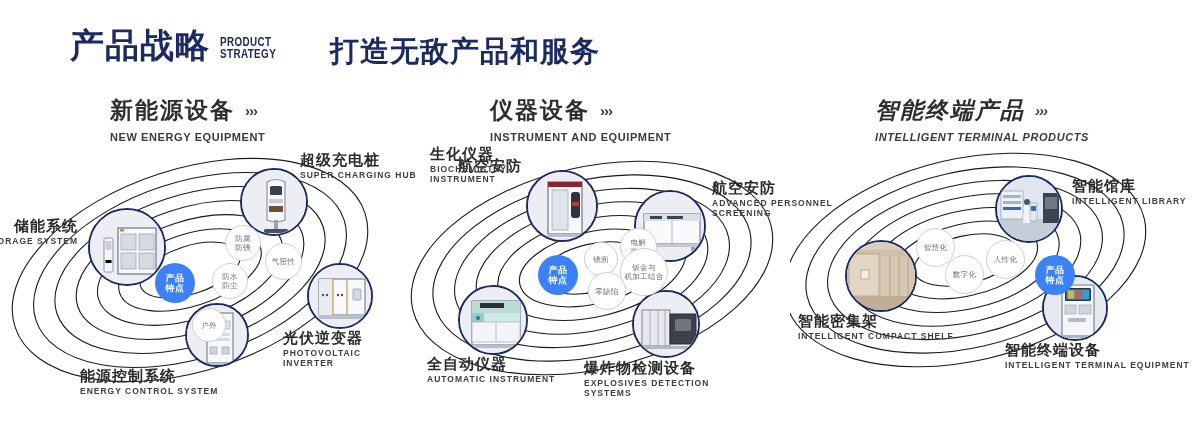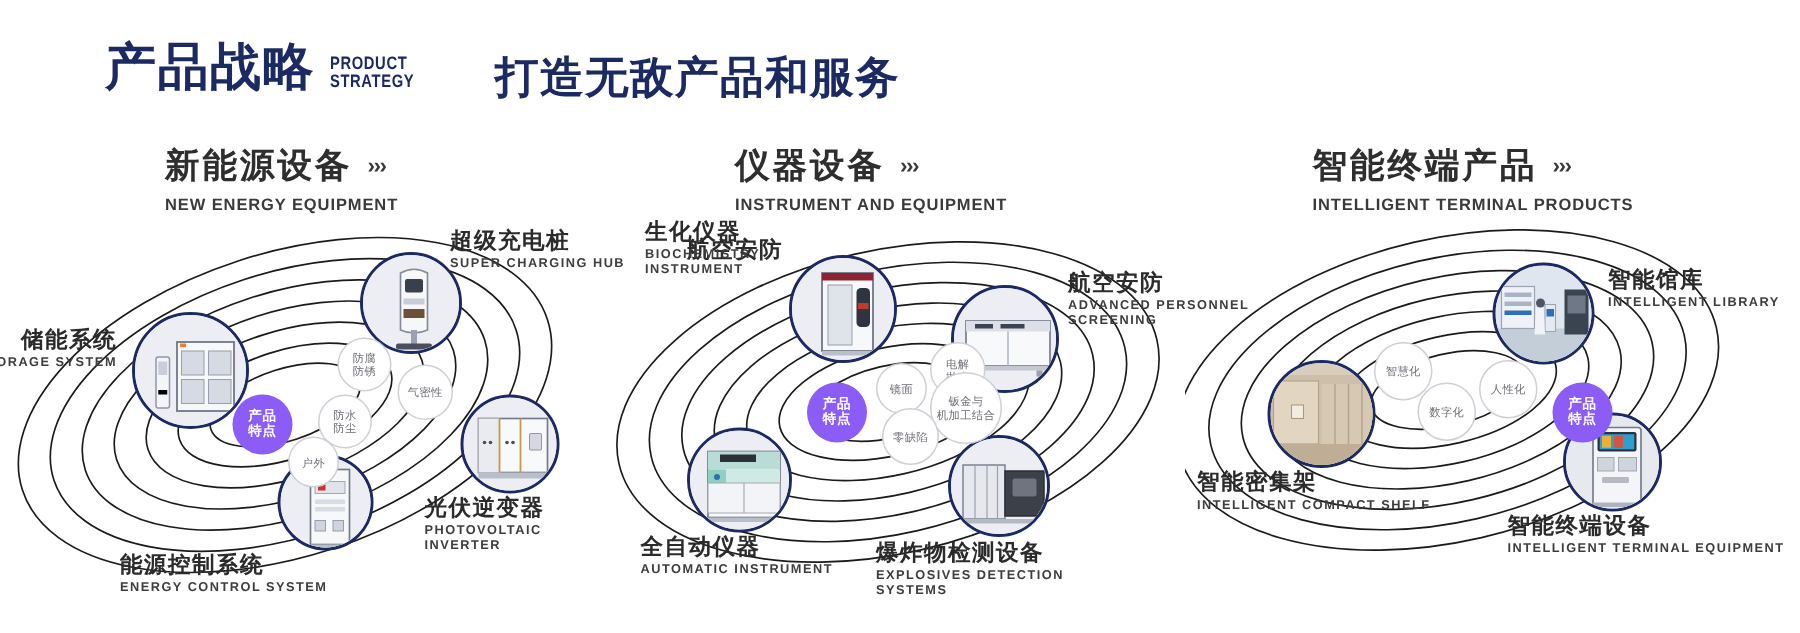--- a/index.html
+++ b/index.html
@@ -65,21 +65,21 @@
     font-size:15px;font-weight:bold;color:#2b2b2b;letter-spacing:1px;white-space:nowrap;
     font-family:"DejaVu Sans","Liberation Sans",sans-serif;
   }
   .nlabel .en{font-size:8.5px;color:#3d3d3d;letter-spacing:1px;font-weight:600;margin-top:2px;}
   .nlabel.r{text-align:right;}
   .nlabel.c{}
 
   
   .hub{
     position:absolute;width:40px;height:40px;border-radius:50%;
-    background:#8b5cf6;color:#fff;
+    background:#3b82f6;color:#fff;
     display:flex;flex-direction:column;align-items:center;justify-content:center;
     font-size:9px;font-weight:bold;line-height:1.15;letter-spacing:.5px;
     font-family:"DejaVu Sans","Liberation Sans",sans-serif;
   }
   
   .tag{
     position:absolute;border-radius:50%;
     border:1px solid #cfcfd6;background:#fff;
     display:flex;flex-direction:column;align-items:center;justify-content:center;
     color:#6d6d75;font-size:7.5px;line-height:1.2;letter-spacing:.3px;text-align:center;
@@ -109,21 +109,21 @@
   </div>
 
   <div class="sect" style="left:450px;top:95px;">
     <div class="row">
       <span class="sect-cn">仪器设备</span>
       <span class="chev">›››</span>
     </div>
     <div class="sect-en">INSTRUMENT AND EQUIPMENT</div>
   </div>
 
-  <div class="sect" style="left:835px;top:95px;">
+  <div class="sect" style="left:835px;top:95px;font-style:italic;">
     <div class="row">
       <span class="sect-cn">智能终端产品</span>
       <span class="chev">›››</span>
     </div>
     <div class="sect-en">INTELLIGENT TERMINAL PRODUCTS</div>
   </div>
 
   <div class="group" style="left:0px;">
     <svg class="orbits" viewBox="0 0 400 260">
       <g fill="none" stroke="#1a1a1a" stroke-width="1.1">
@@ -216,21 +216,21 @@
     <div class="nlabel c" style="left:80px;top:218px;width:170px;">
       <div class="cn">能源控制系统</div>
       <div class="en">ENERGY CONTROL SYSTEM</div>
     </div>
 
     <div class="hub" style="left:155px;top:113px;">
       <span>产品</span>
       <span>特点</span>
     </div>
 
-    <div class="tag" style="left:192px;top:93px;width:32px;height:32px;margin-top:48px;">
+    <div class="tag" style="left:192px;top:110px;width:32px;height:32px;margin-top:48px;">
       <span>户外</span>
     </div>
     <div class="tag" style="left:225px;top:75px;width:34px;height:34px;">
       <span>防腐</span>
       <span>防锈</span>
     </div>
     <div class="tag" style="left:265px;top:93px;width:35px;height:35px;">
       <span>气密性</span>
     </div>
     <div class="tag" style="left:212px;top:113px;width:34px;height:34px;">

